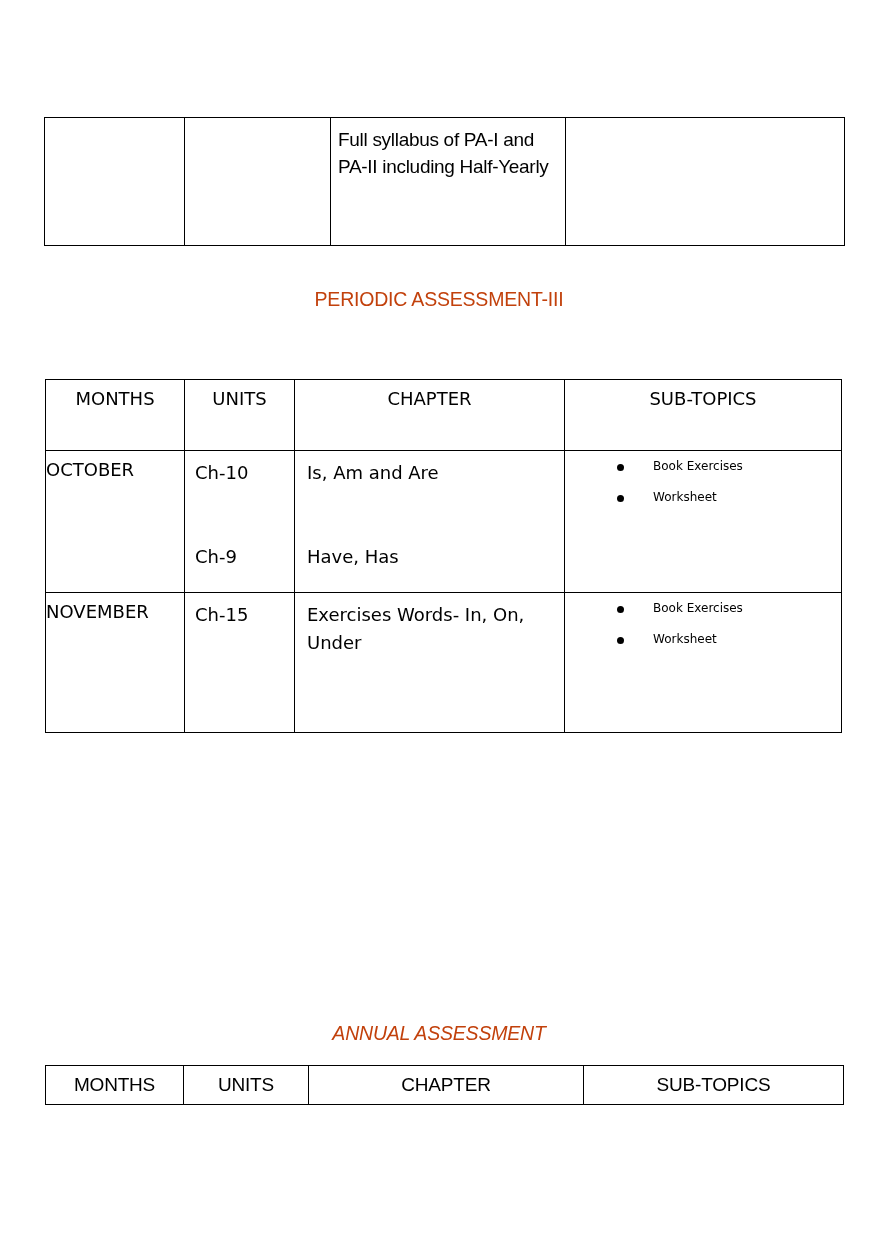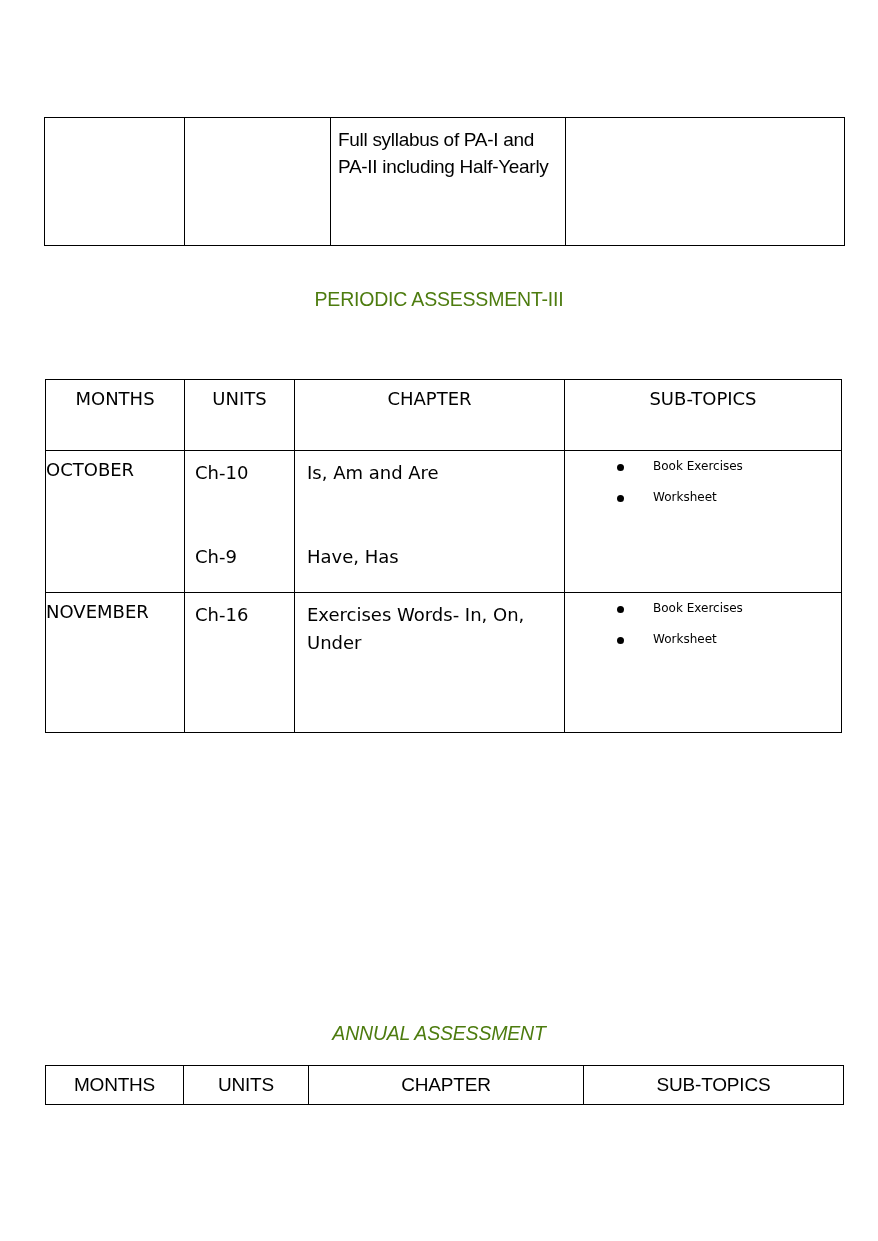--- a/index.html
+++ b/index.html
@@ -57,21 +57,21 @@
   }
 
   
   .section-heading {
     position: absolute;
     width: 878px;
     text-align: center;
     font-family: "Liberation Sans", sans-serif;
     font-size: 19.5px;
     letter-spacing: -0.2px;
-    color: #4d7c0f;
+    color: #c2410c;
   }
   #heading-pa3 { top: 240px; }
   #heading-annual { top: 974px; font-style: italic; }
 
   
   #table-pa3 {
     left: 45px;
     top: 331px;
     width: 796px;
   }
@@ -203,21 +203,21 @@
         <td class="c-sub">
           <ul class="sub-list sub-list-oct">
             <li>Book Exercises</li>
             <li>Worksheet</li>
           </ul>
         </td>
       </tr>
       <tr class="r-november">
         <td class="c-month">NOVEMBER</td>
         <td class="c-unit">
-          <span class="stack-top">Ch-16</span>
+          <span class="stack-top">Ch-15</span>
         </td>
         <td class="c-chapter">
           <span class="stack-top">Exercises Words- In, On, Under</span>
         </td>
         <td class="c-sub">
           <ul class="sub-list sub-list-nov">
             <li>Book Exercises</li>
             <li>Worksheet</li>
           </ul>
         </td>

